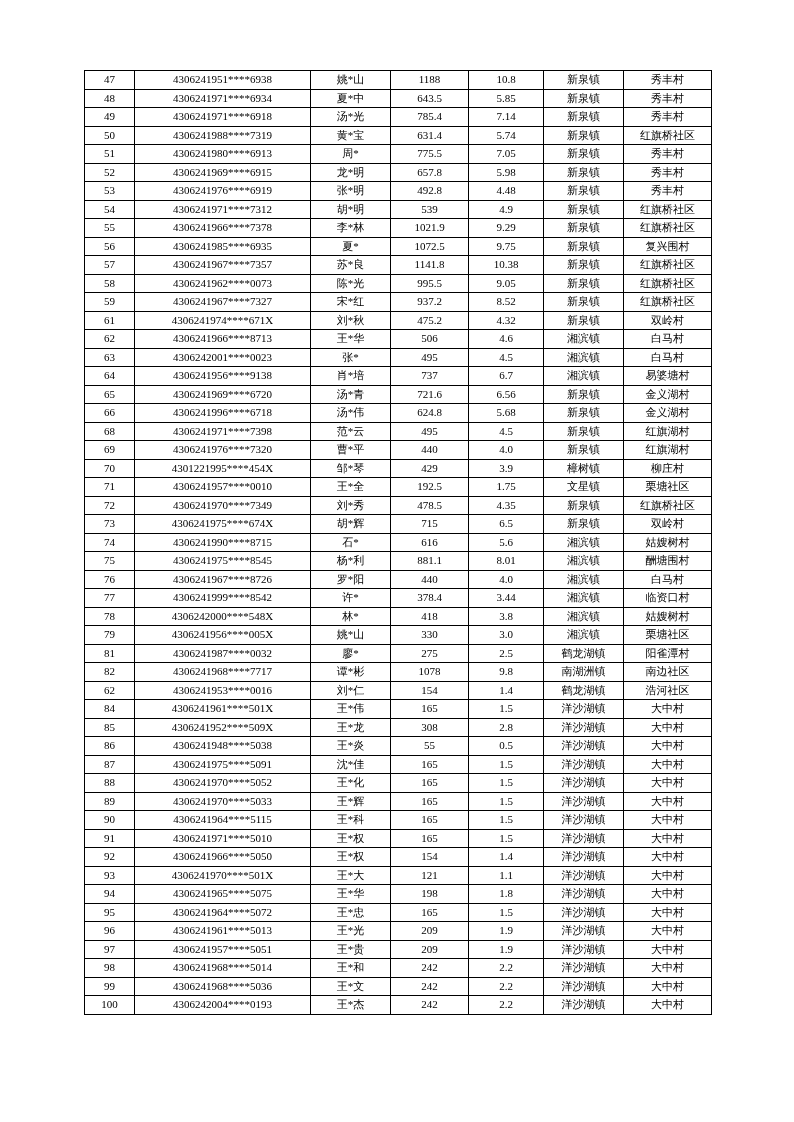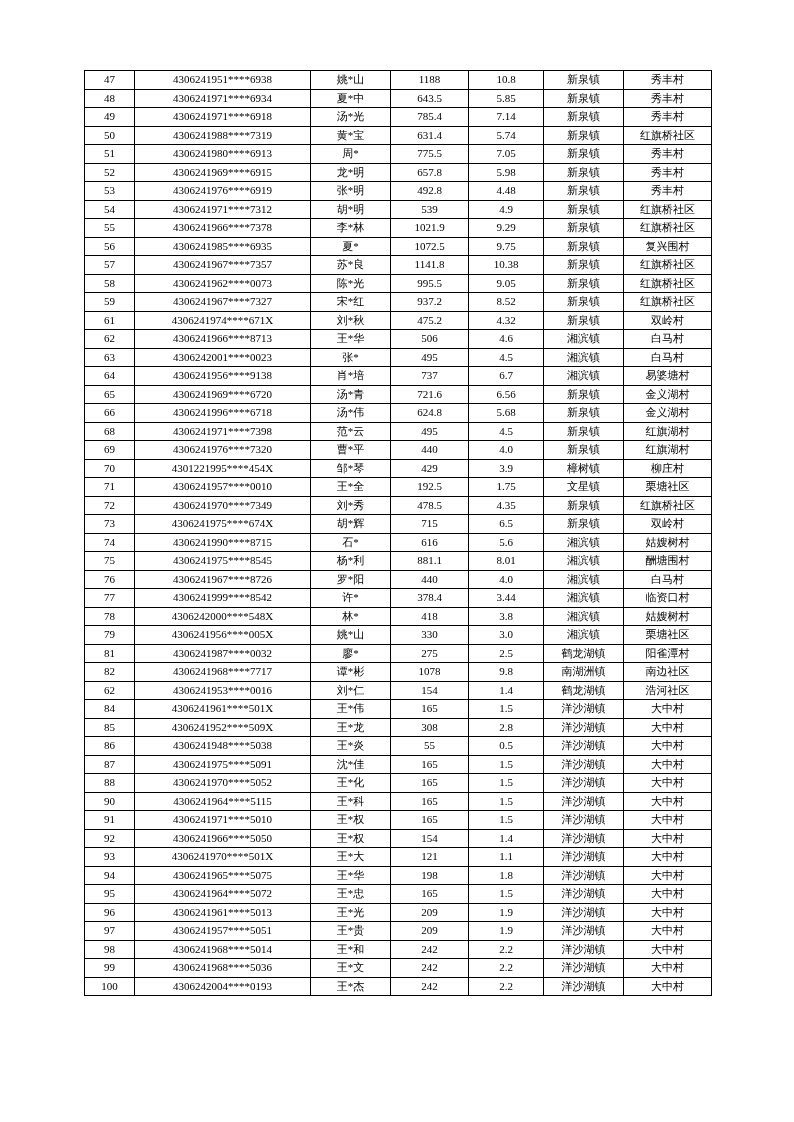--- a/index.html
+++ b/index.html
@@ -393,20 +393,29 @@
         <tr>
           <td>88</td>
           <td>4306241970****5052</td>
           <td>王*化</td>
           <td>165</td>
           <td>1.5</td>
           <td>洋沙湖镇</td>
           <td>大中村</td>
         </tr>
         <tr>
+          <td>89</td>
+          <td>4306241970****5033</td>
+          <td>王*辉</td>
+          <td>165</td>
+          <td>1.5</td>
+          <td>洋沙湖镇</td>
+          <td>大中村</td>
+        </tr>
+        <tr>
           <td>90</td>
           <td>4306241964****5115</td>
           <td>王*科</td>
           <td>165</td>
           <td>1.5</td>
           <td>洋沙湖镇</td>
           <td>大中村</td>
         </tr>
         <tr>
           <td>91</td>

